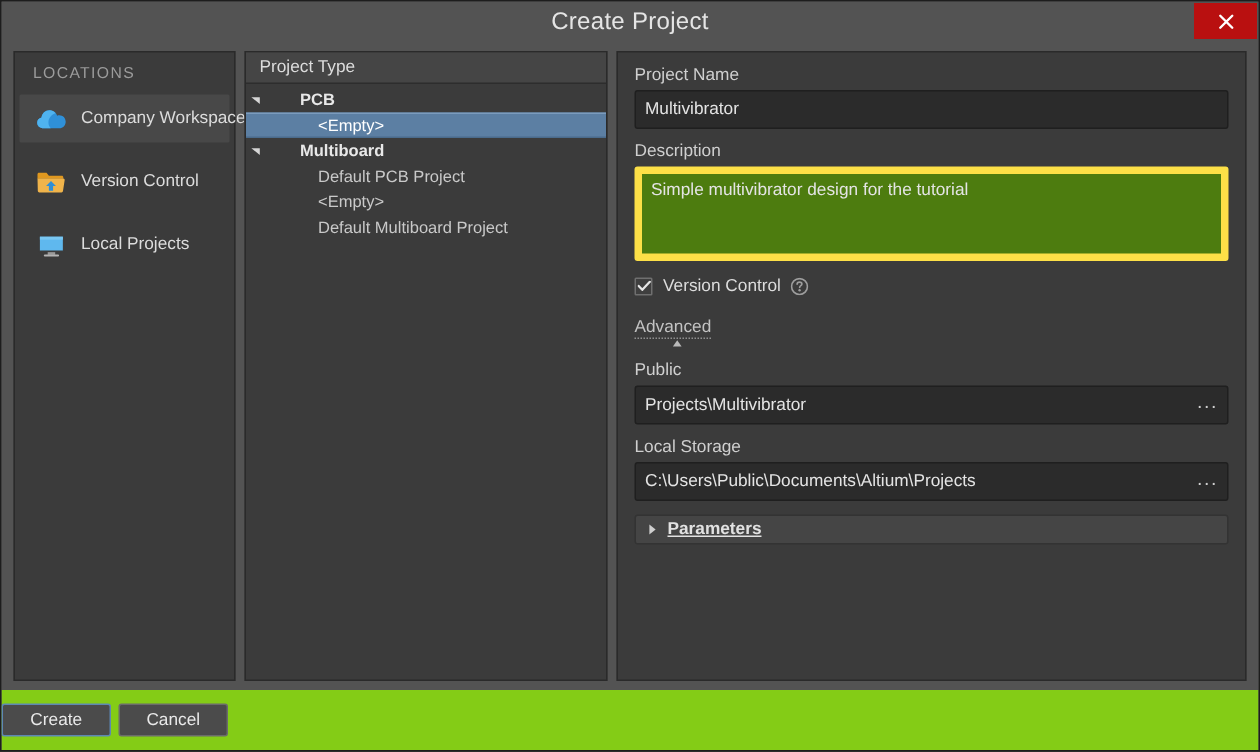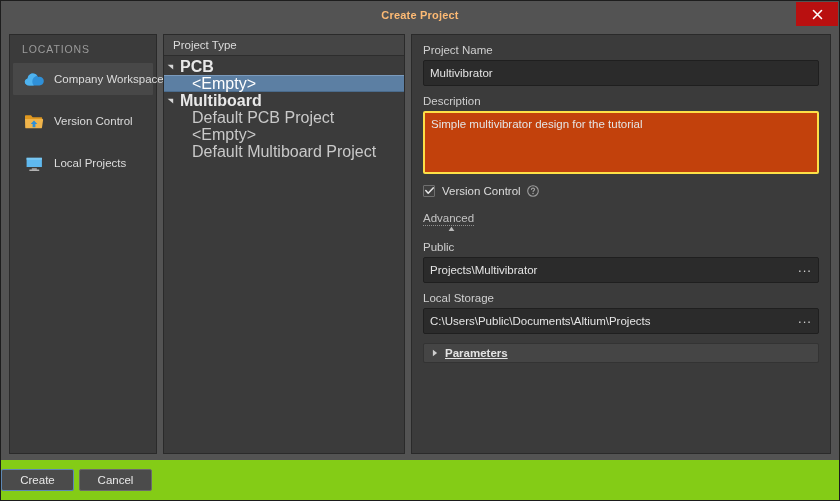--- a/index.html
+++ b/index.html
@@ -25,24 +25,23 @@
   
   .titlebar {
     position: relative;
     height: 27px;
     background: #535353;
     display: flex;
     align-items: center;
     justify-content: center;
   }
   .titlebar-text {
-    font-size: 11px;
-    color: #fdba74;
+    font-size: 16px;
+    color: #e5e5e5;
     letter-spacing: 0.2px;
-    font-weight: bold;
   }
   .close-btn {
     position: absolute;
     top: 1px;
     right: 1px;
     width: 42px;
     height: 24px;
     background: #b91010;
     display: flex;
     align-items: center;
@@ -130,24 +129,25 @@
   }
   .tree {
     padding-top: 2px;
     flex: 1 1 auto;
     overflow: hidden;
   }
   .tree-row {
     height: 17px;
     display: flex;
     align-items: center;
-    font-size: 16px;
+    font-size: 11px;
     color: #c9c9c9;
     cursor: pointer;
     white-space: nowrap;
+    gap: 20px;
   }
   .tree-row.group {
     color: #e8e8e8;
     font-weight: bold;
   }
   .tree-row.selected {
     background: #5c7fa3;
     border-top: 1px solid #7b9bbd;
     border-bottom: 1px solid #4a6b8c;
     color: #ffffff;
@@ -188,22 +188,22 @@
     display: flex;
     align-items: center;
     padding: 12px 6px;
     font-size: 11.5px;
     color: #e4e4e4;
     margin-bottom: 9px;
     position: relative;
   }
   .textarea-input {
     height: 63px;
-    background: #c2410c;
-    border: 2px solid #fde047;
+    background: #4d7c0f;
+    border: 5px solid #fde047;
     border-radius: 2px;
     box-sizing: border-box;
     padding: 4px 6px;
     font-size: 11.5px;
     color: #e4e4e4;
     margin-bottom: 11px;
     line-height: 14px;
     overflow: hidden;
   }
   .input-with-btn { padding-right: 26px; }

